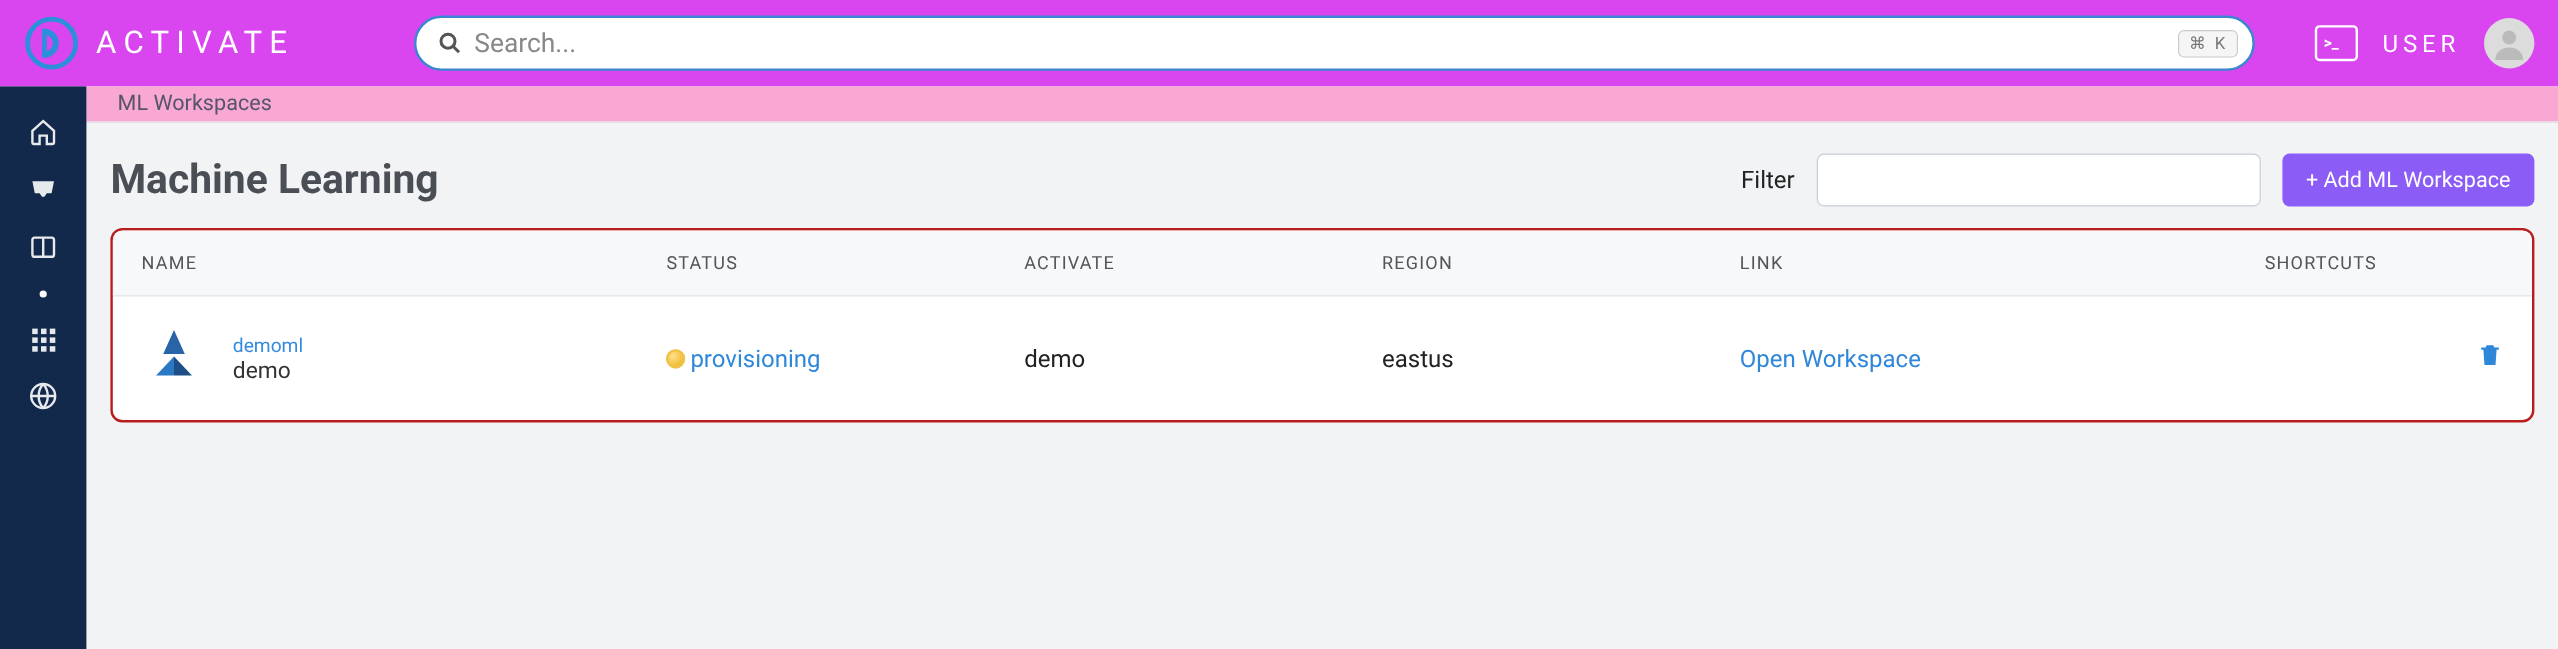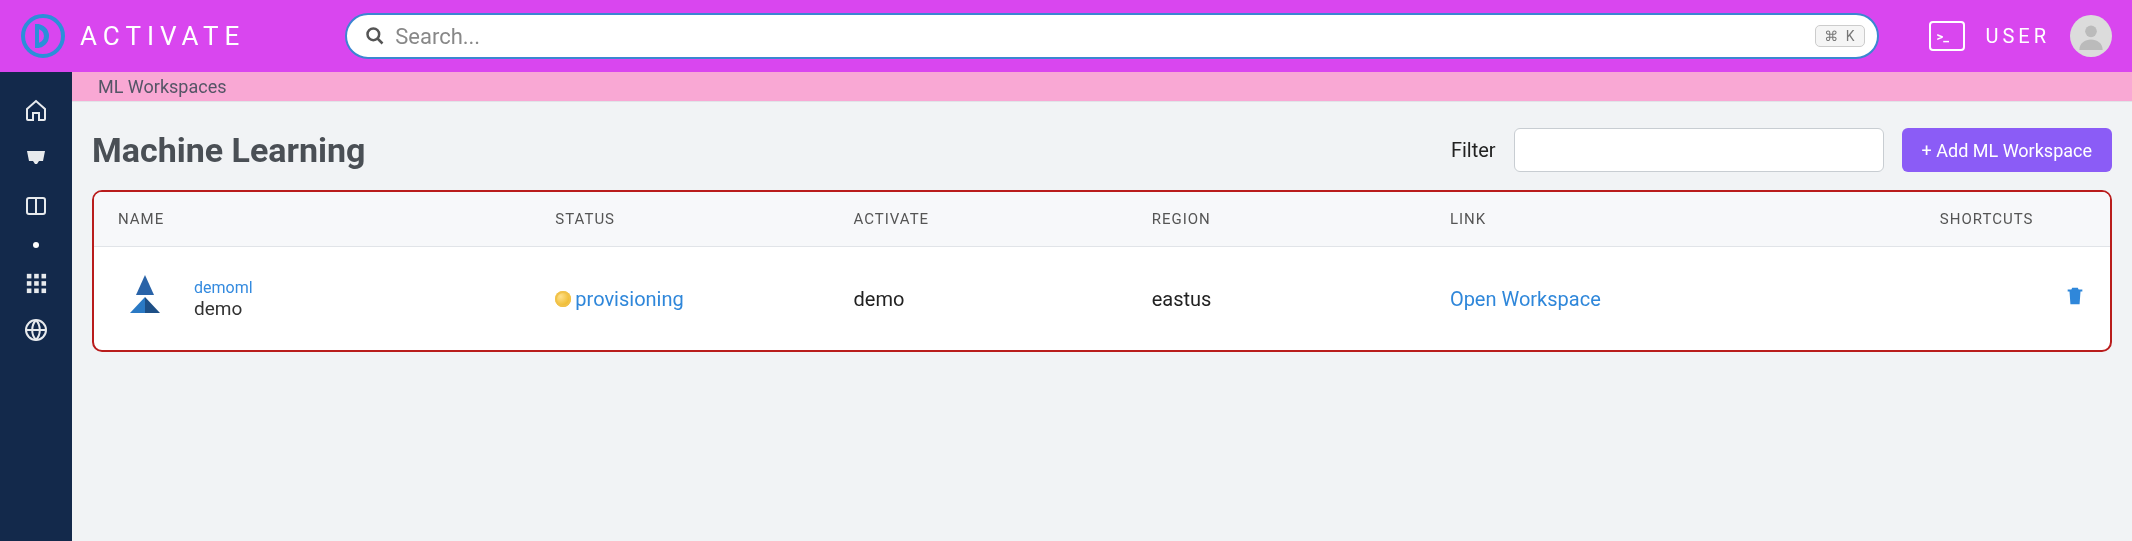--- a/index.html
+++ b/index.html
@@ -124,21 +124,21 @@
     .thead {
       display: grid;
       grid-template-columns: 2.2fr 1.5fr 1.5fr 1.5fr 2.2fr 1fr;
       padding: 18px 24px;
       background: #f7f8fa;
       border-bottom: 1px solid #e1e4e8;
       font-size: 15px;
       letter-spacing: 1px;
       color: #555;
     }
-    .thead .right { text-align: center; }
+    .thead .right { text-align: left; }
     .trow {
       display: grid;
       grid-template-columns: 2.2fr 1.5fr 1.5fr 1.5fr 2.2fr 1fr;
       padding: 22px 24px;
       align-items: center;
       font-size: 20px;
       color: #222;
     }
     .name-cell { display: flex; align-items: center; gap: 22px; }
     .service-icon {}

